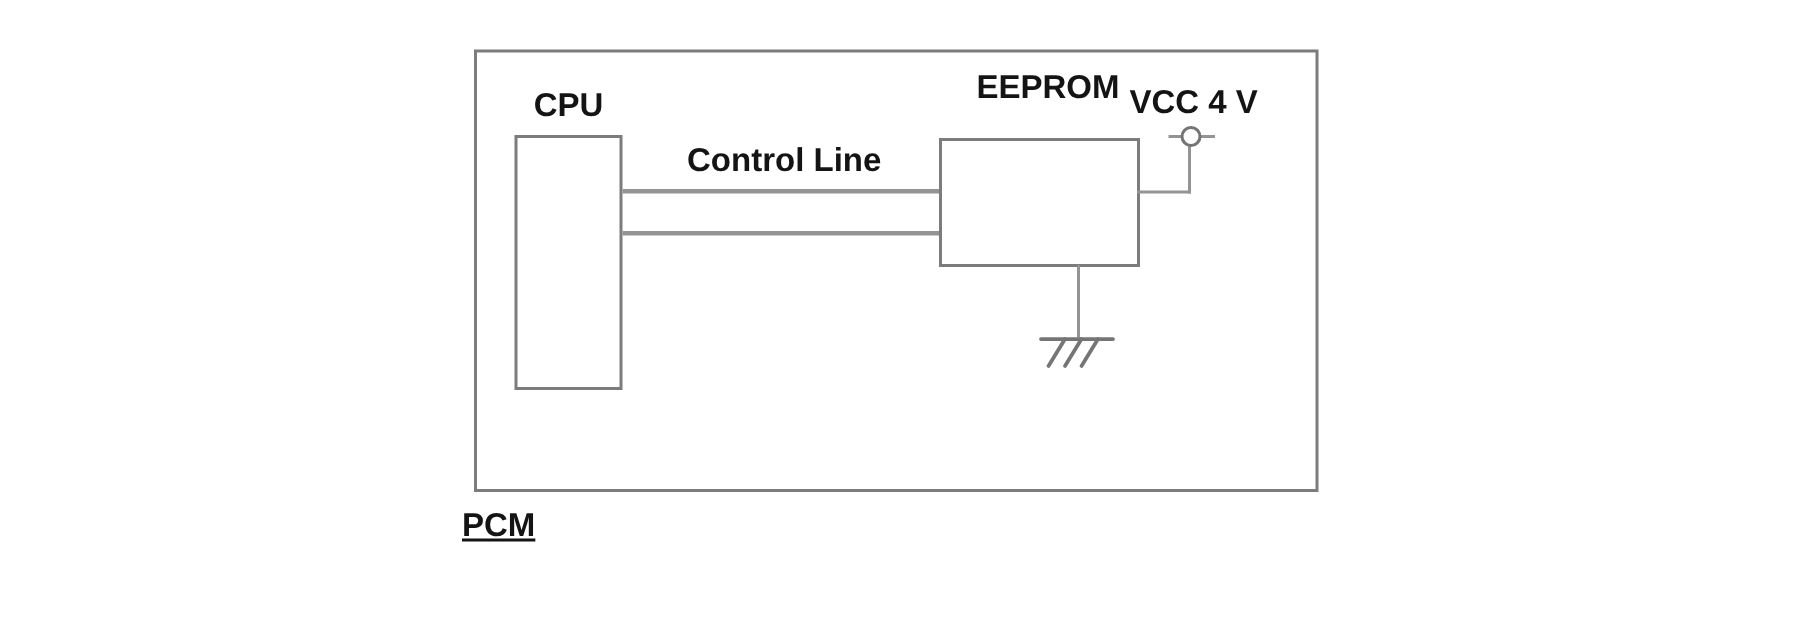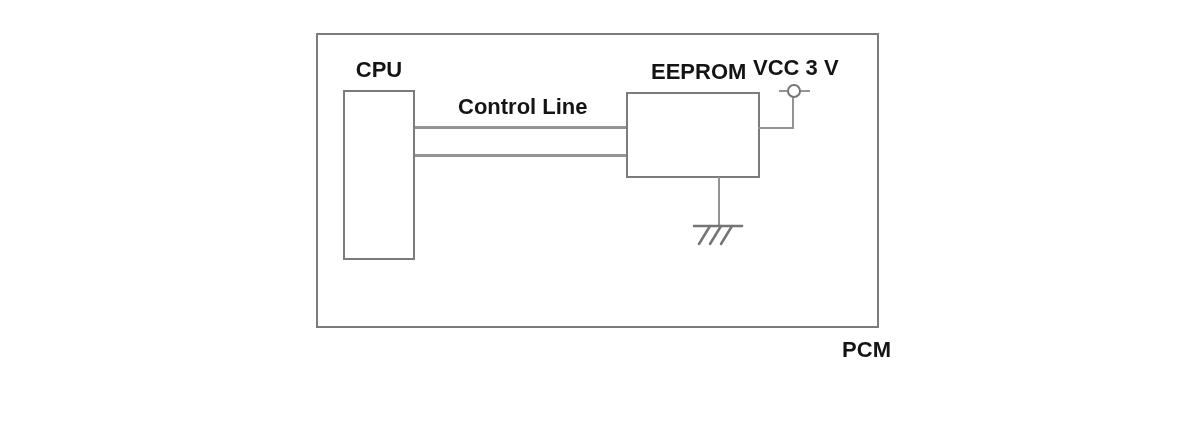--- a/index.html
+++ b/index.html
@@ -62,30 +62,30 @@
   }
   .label {
     position: absolute;
     font-weight: 700;
     font-size: 22px;
     line-height: 22px;
     color: #141414;
     white-space: nowrap;
   }
   .label-cpu     { left: 343px; top: 59px; width: 72px; text-align: center; }
-  .label-eeprom  { left: 651px; top: 61px; }
+  .label-eeprom  { left: 651px; top: 47px; }
   .label-vcc     { left: 753px; top: 57px; }
   .label-control { left: 458px; top: 96px; text-align: center; }
   .label-comm    {
     left: 438px; top: 164px;
     width: 175px;
     line-height: 20px;
     white-space: normal;
   }
-  .label-pcm     { left: 328px; top: 339px; width: 563px; text-align: right; }
+  .label-pcm     { left: 308px; top: 339px; width: 563px; text-align: left; text-decoration: underline; }
 </style>
 </head>
 <body>
 
 <div class="canvas">
 
   <div class="box outer-box"></div>
 
   <div class="box cpu-box"></div>
   <div class="label label-cpu">CPU</div>
@@ -95,21 +95,21 @@
 
   <div class="wire wire-control"></div>
   <div class="label label-control">Control Line</div>
 
   <div class="wire wire-comm"></div>
 
   <div class="wire wire-vcc-h"></div>
   <div class="wire wire-vcc-v"></div>
   <div class="wire wire-vcc-tick"></div>
   <div class="vcc-terminal"></div>
-  <div class="label label-vcc">VCC 3 V</div>
+  <div class="label label-vcc">VCC 4 V</div>
 
   <div class="wire wire-gnd-v"></div>
   <svg class="ground-symbol" width="60" height="32" viewBox="0 0 60 32">
     <g stroke="#757575" stroke-width="2.5" fill="none" stroke-linecap="round">
       <line x1="6" y1="7" x2="54" y2="7"></line>
       <line x1="22" y1="7" x2="11" y2="25"></line>
       <line x1="33" y1="7" x2="22" y2="25"></line>
       <line x1="44" y1="7" x2="33" y2="25"></line>
     </g>
   </svg>

